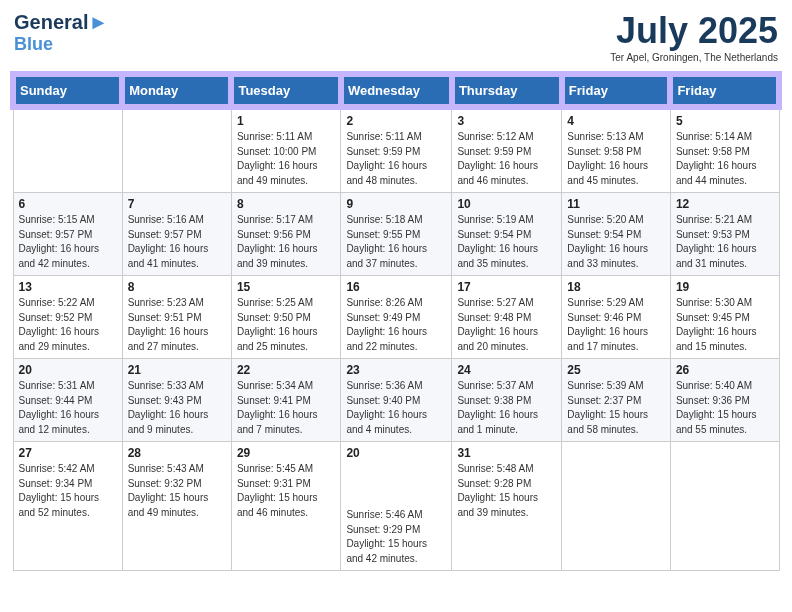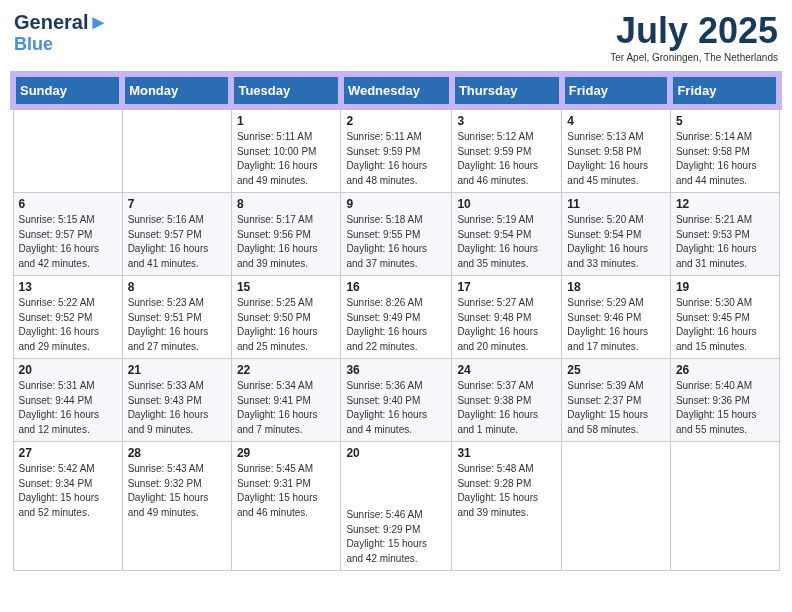--- a/index.html
+++ b/index.html
@@ -243,21 +243,21 @@
 Sunset: 9:43 PM
 Daylight: 16 hours and 9 minutes.</div>
         </td>
         <td>
           <span class="day-num">22</span>
           <div class="day-detail" style="white-space: pre-line;">Sunrise: 5:34 AM
 Sunset: 9:41 PM
 Daylight: 16 hours and 7 minutes.</div>
         </td>
         <td>
-          <span class="day-num">36</span>
+          <span class="day-num">23</span>
           <div class="day-detail" style="white-space: pre-line;">Sunrise: 5:36 AM
 Sunset: 9:40 PM
 Daylight: 16 hours and 4 minutes.</div>
         </td>
         <td>
           <span class="day-num">24</span>
           <div class="day-detail" style="white-space: pre-line;">Sunrise: 5:37 AM
 Sunset: 9:38 PM
 Daylight: 16 hours and 1 minute.</div>
         </td>

